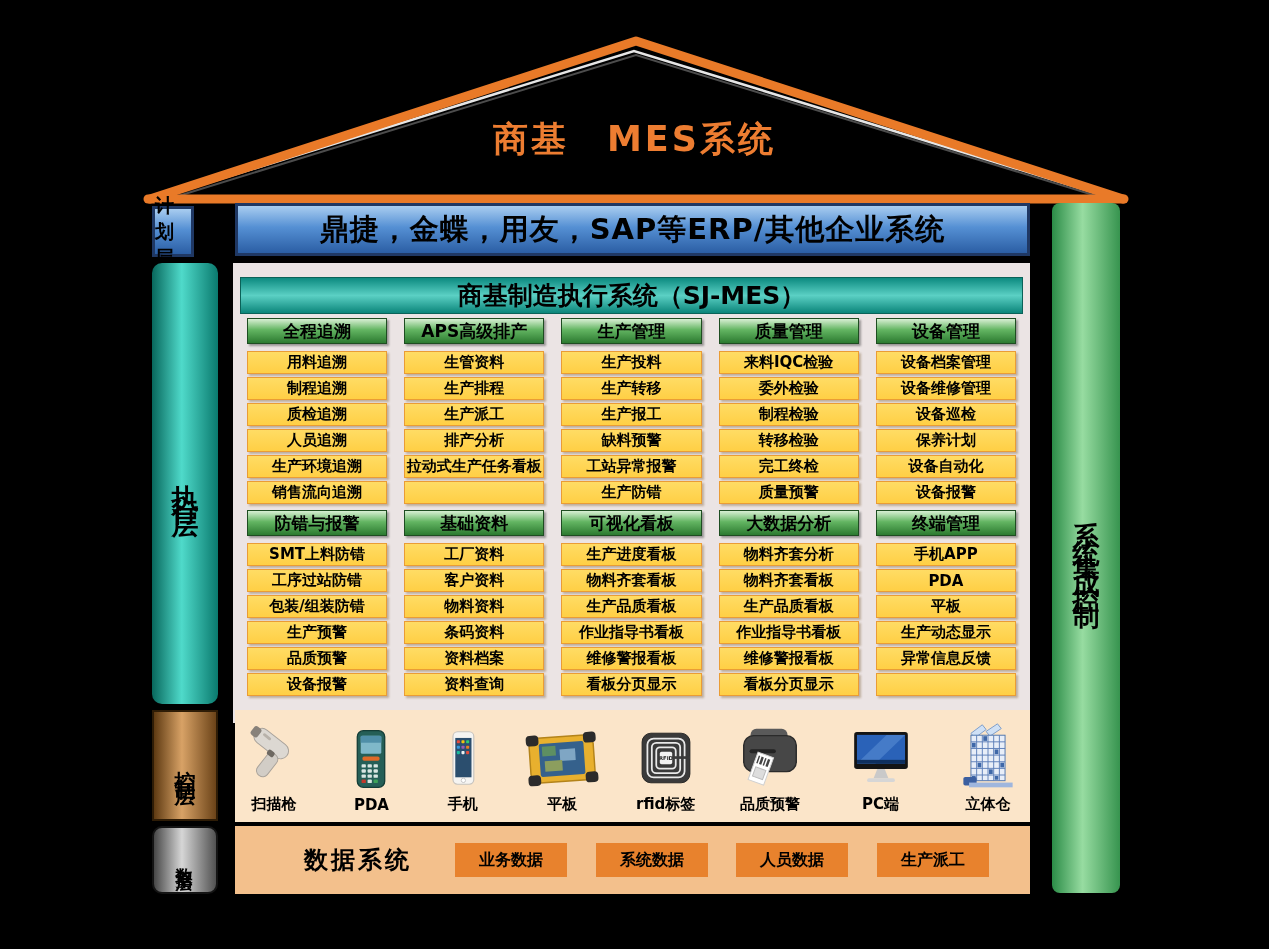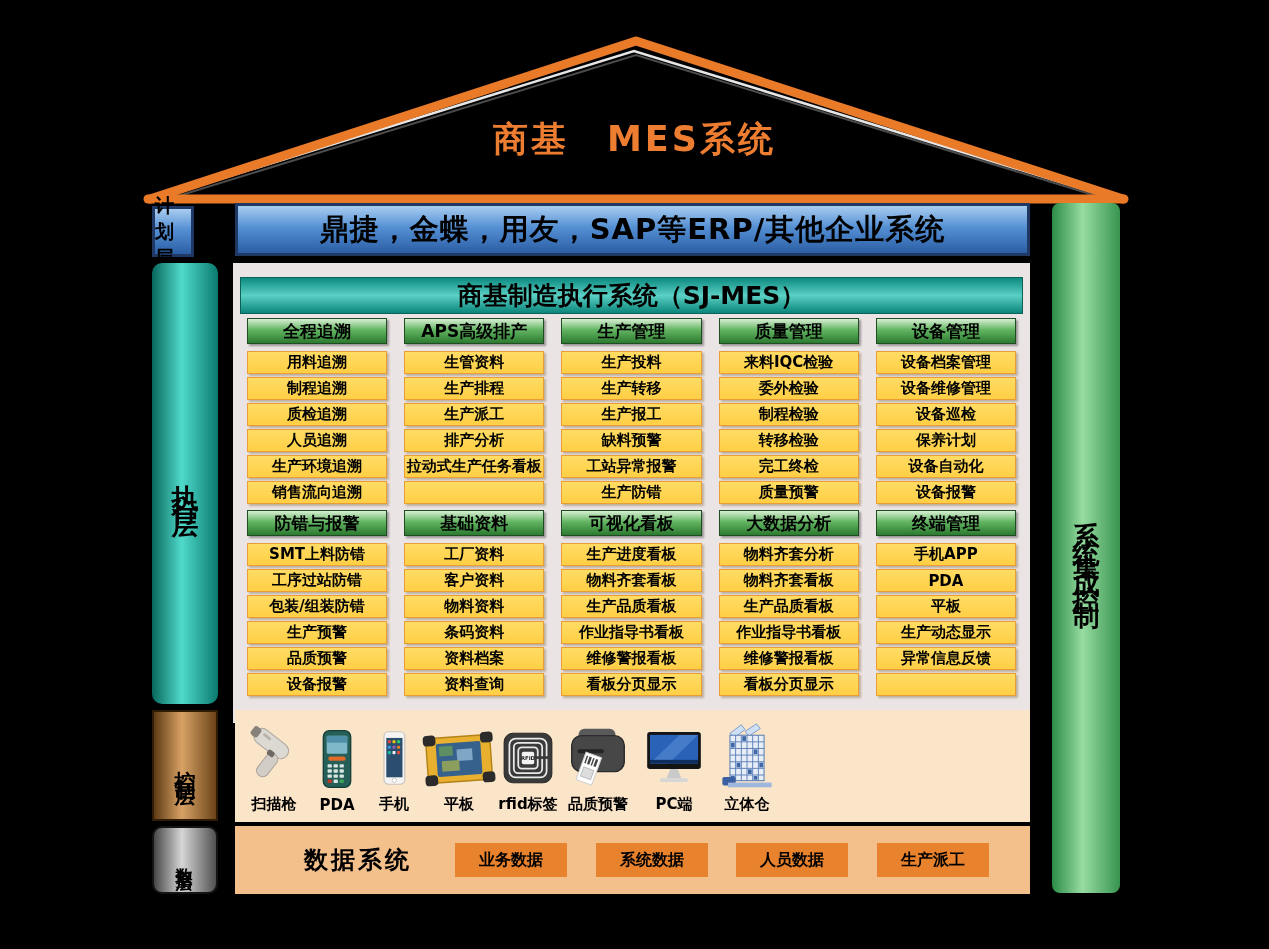--- a/index.html
+++ b/index.html
@@ -47,21 +47,21 @@
   .integration-bar{left:1052px;top:203px;width:68px;height:690px;border-radius:8px;
                    background:linear-gradient(90deg,#2B8C47 0%,#97DCA1 45%,#37944F 100%);
                    font-size:27px;font-weight:bold;letter-spacing:16px;}
 
   
   .ctrl-label{left:152px;top:710px;width:66px;height:111px;
               background:linear-gradient(90deg,#5E3A12 0%,#D8A266 45%,#6B4318 100%);
               border:2px solid #2E1C06;box-sizing:border-box;
               font-size:21px;font-weight:bold;letter-spacing:8px;}
   .ctrl-strip{left:235px;top:710px;width:795px;height:112px;background:#FBE5C9;
-              display:flex;align-items:flex-end;justify-content:flex-start;padding:0 6px 8px 6px;box-sizing:border-box;}
+              display:flex;align-items:flex-end;justify-content:space-between;padding:0 6px 8px 6px;box-sizing:border-box;}
   .device{display:flex;flex-direction:column;align-items:center;justify-content:flex-end;}
   .device-label{font-size:15px;font-weight:bold;margin-top:2px;white-space:nowrap;}
 
   
   .data-label{left:152px;top:826px;width:66px;height:68px;border-radius:10px;
               background:linear-gradient(90deg,#474747 0%,#D6D6D6 45%,#515151 100%);
               border:2px solid #141414;box-sizing:border-box;
               font-size:17px;font-weight:bold;letter-spacing:4px;}
   .data-strip{left:235px;top:826px;width:795px;height:68px;background:#F3C08C;}
   .data-sys-label{left:58px;top:0;height:68px;width:130px;font-size:24px;font-weight:bold;letter-spacing:3px;}

